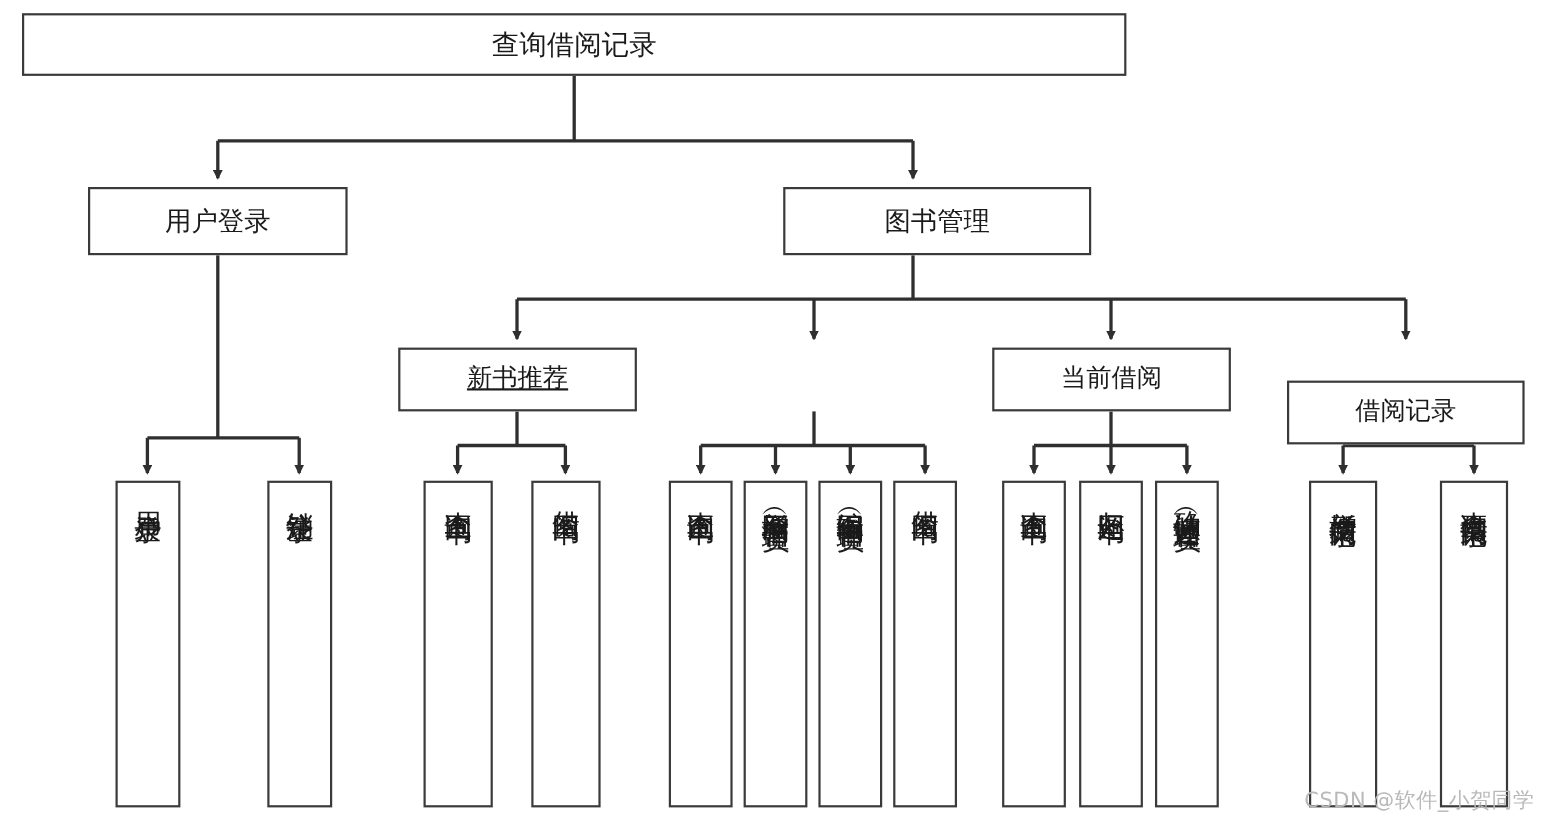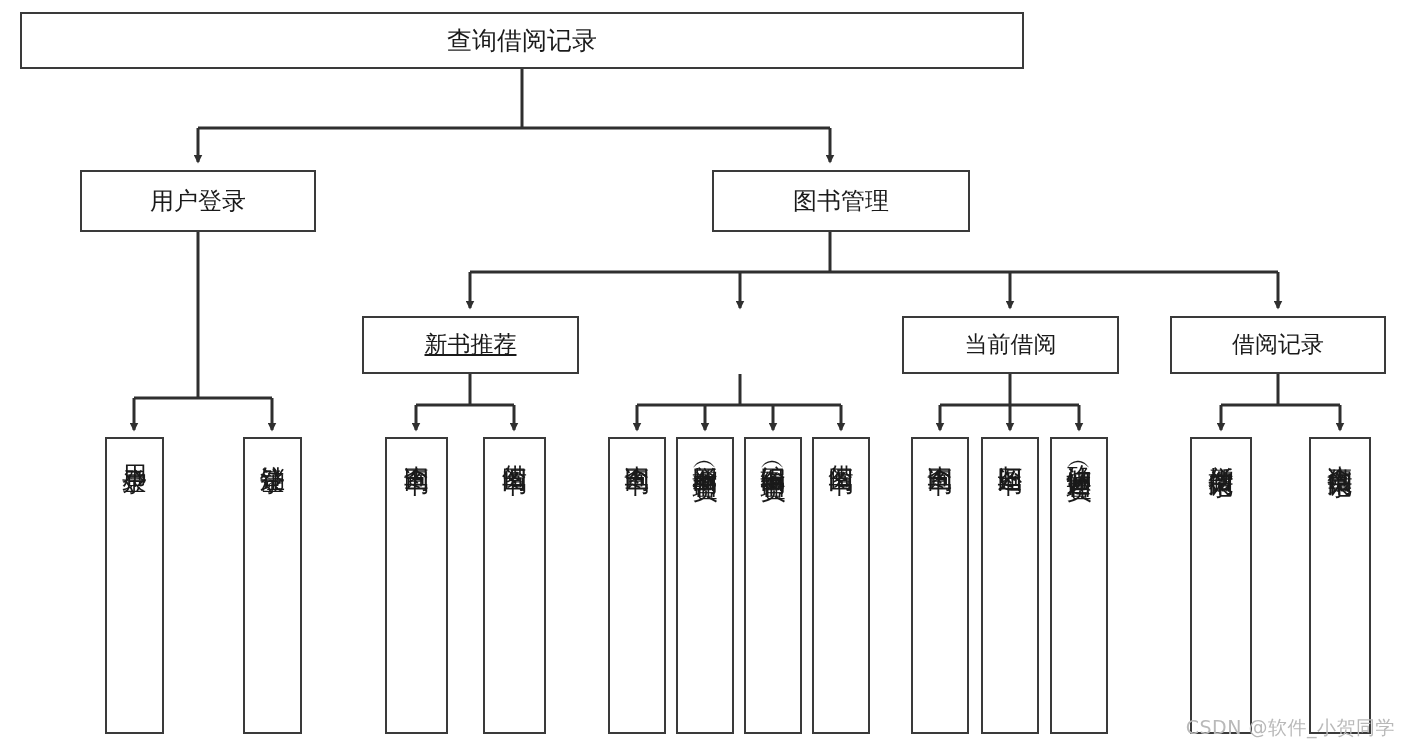--- a/index.html
+++ b/index.html
@@ -49,31 +49,31 @@
     height: 57px;
   }
   .node.root .label { font-size: 25px; }
   
   .node.lvl1 {
     top: 170px;
     height: 62px;
   }
   .node.lvl1 .label { font-size: 24px; }
   .node.n-user-login  { left: 80px;  width: 236px; }
-  .node.n-book-manage { left: 712px; width: 258px; }
+  .node.n-book-manage { left: 712px; width: 280px; }
   
   .node.lvl2 {
     top: 316px;
     height: 58px;
   }
   .node.lvl2 .label { font-size: 23px; }
   .node.n-new-book   { left: 362px;  width: 217px; text-decoration: underline; }
   .node.n-borrow     { left: 632px;  width: 216px; }
   .node.n-current    { left: 902px;  width: 217px; }
-  .node.n-record     { left: 1170px; width: 216px; }
+  .node.n-record     { left: 1170px; width: 216px; margin-top: 30px; }
   
   .node.leaf {
     top: 437px;
     height: 297px;
     align-items: flex-start;
     padding-top: 6px;
   }
   .node.leaf .label {
     writing-mode: vertical-rl;
     text-orientation: upright;

